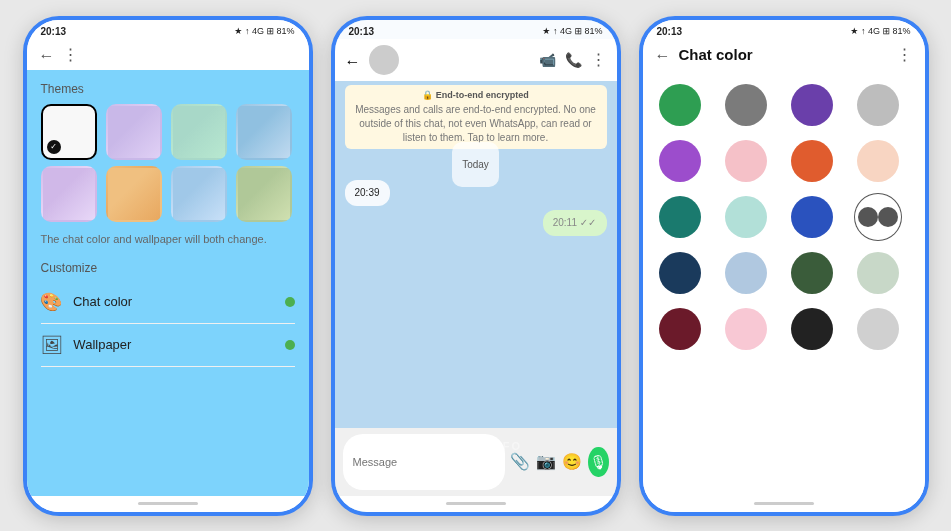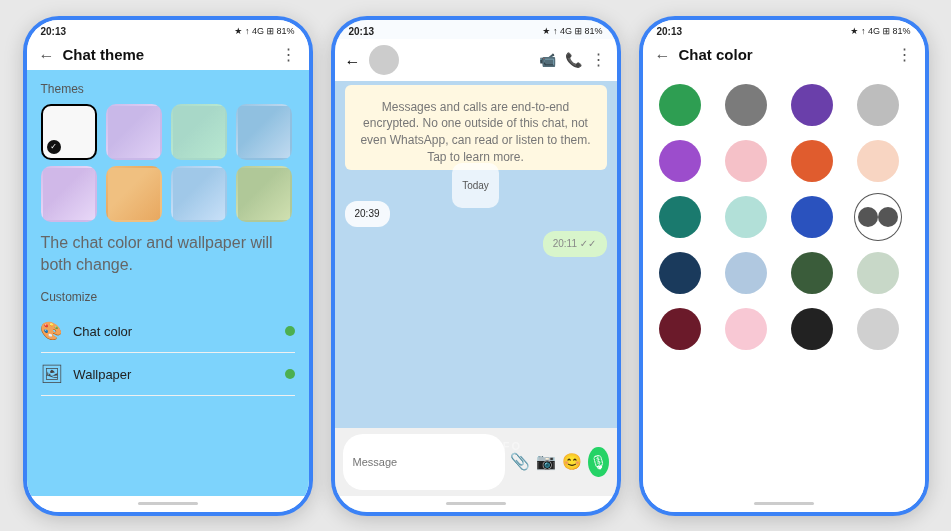--- a/index.html
+++ b/index.html
@@ -112,21 +112,21 @@
     .theme-white { background: #f8f8f8; border: 2px solid #aaa; }
     .theme-purple { background: linear-gradient(135deg, #c9b8e8 40%, #e0d0f5 100%); }
     .theme-blue-green { background: linear-gradient(135deg, #a8d8c8 40%, #b8e8d0 100%); }
     .theme-blue-stripe { background: linear-gradient(135deg, #90c0e0 40%, #c0daf0 100%); }
     .theme-purple2 { background: linear-gradient(135deg, #d0b8e8 40%, #e8d8f8 100%); }
     .theme-orange { background: linear-gradient(135deg, #f0c080 40%, #e8a860 100%); }
     .theme-blue2 { background: linear-gradient(135deg, #a0c8e8 40%, #c8e0f8 100%); }
     .theme-nature { background: linear-gradient(135deg, #b0c898 40%, #d0e0b0 100%); }
 
     .info-text {
-      font-size: 16px;
+      font-size: 11px;
       color: #666;
       margin-bottom: 14px;
       line-height: 1.4;
     }
     .customize-label {
       font-size: 12px;
       color: #555;
       margin-bottom: 6px;
     }
     .customize-row {
@@ -321,21 +321,20 @@
 </head>
 <body>
 
 <div class="phone">
   <div class="status-bar">
     <span class="time">20:13</span>
     <span class="status-icons">★ ↑ 4G ⊞ 81%</span>
   </div>
   <div class="app-bar">
     <span class="icon-btn">←</span>
-    <span class="title">Chat theme</span>
     <span class="icon-btn">⋮</span>
   </div>
   <div class="phone1-content">
     <div class="section-label">Themes</div>
     <div class="themes-grid">
       <div class="theme-item theme-white selected">
         <div class="check-dot">✓</div>
       </div>
       <div class="theme-item theme-purple"></div>
       <div class="theme-item theme-blue-green"></div>
@@ -371,21 +370,22 @@
   <div class="chat-header">
     <span class="icon-btn">←</span>
     <div class="chat-avatar"></div>
     <div class="chat-header-info">
     </div>
     <span style="font-size:14px;color:#555;">📹</span>
     <span style="font-size:14px;color:#555;">📞</span>
     <span style="font-size:16px;color:#555;">⋮</span>
   </div>
   <div class="encrypted-bar">
-    <div style="font-size:12px;color:#777;margin-top:10px;">Messages and calls are end-to-end encrypted. No one outside of this chat, not even WhatsApp, can read or listen to them. Tap to learn more.</div>
+    <div style="font-weight:600;font-size:9px;color:#555;">🔒 End-to-end encrypted</div>
+    <div style="font-size:10px;color:#777;margin-top:2px;">Messages and calls are end-to-end encrypted. No one outside of this chat, not even WhatsApp, can read or listen to them. Tap to learn more.</div>
   </div>
   <div class="date-chip">
     <span>Today</span>
   </div>
   <div class="chat-messages">
     <div class="bubble bubble-received">
       <div>20:39</div>
     </div>
     <div class="bubble bubble-sent">
       <div style="font-size:10px;color:#888;">20:11 ✓✓</div>

